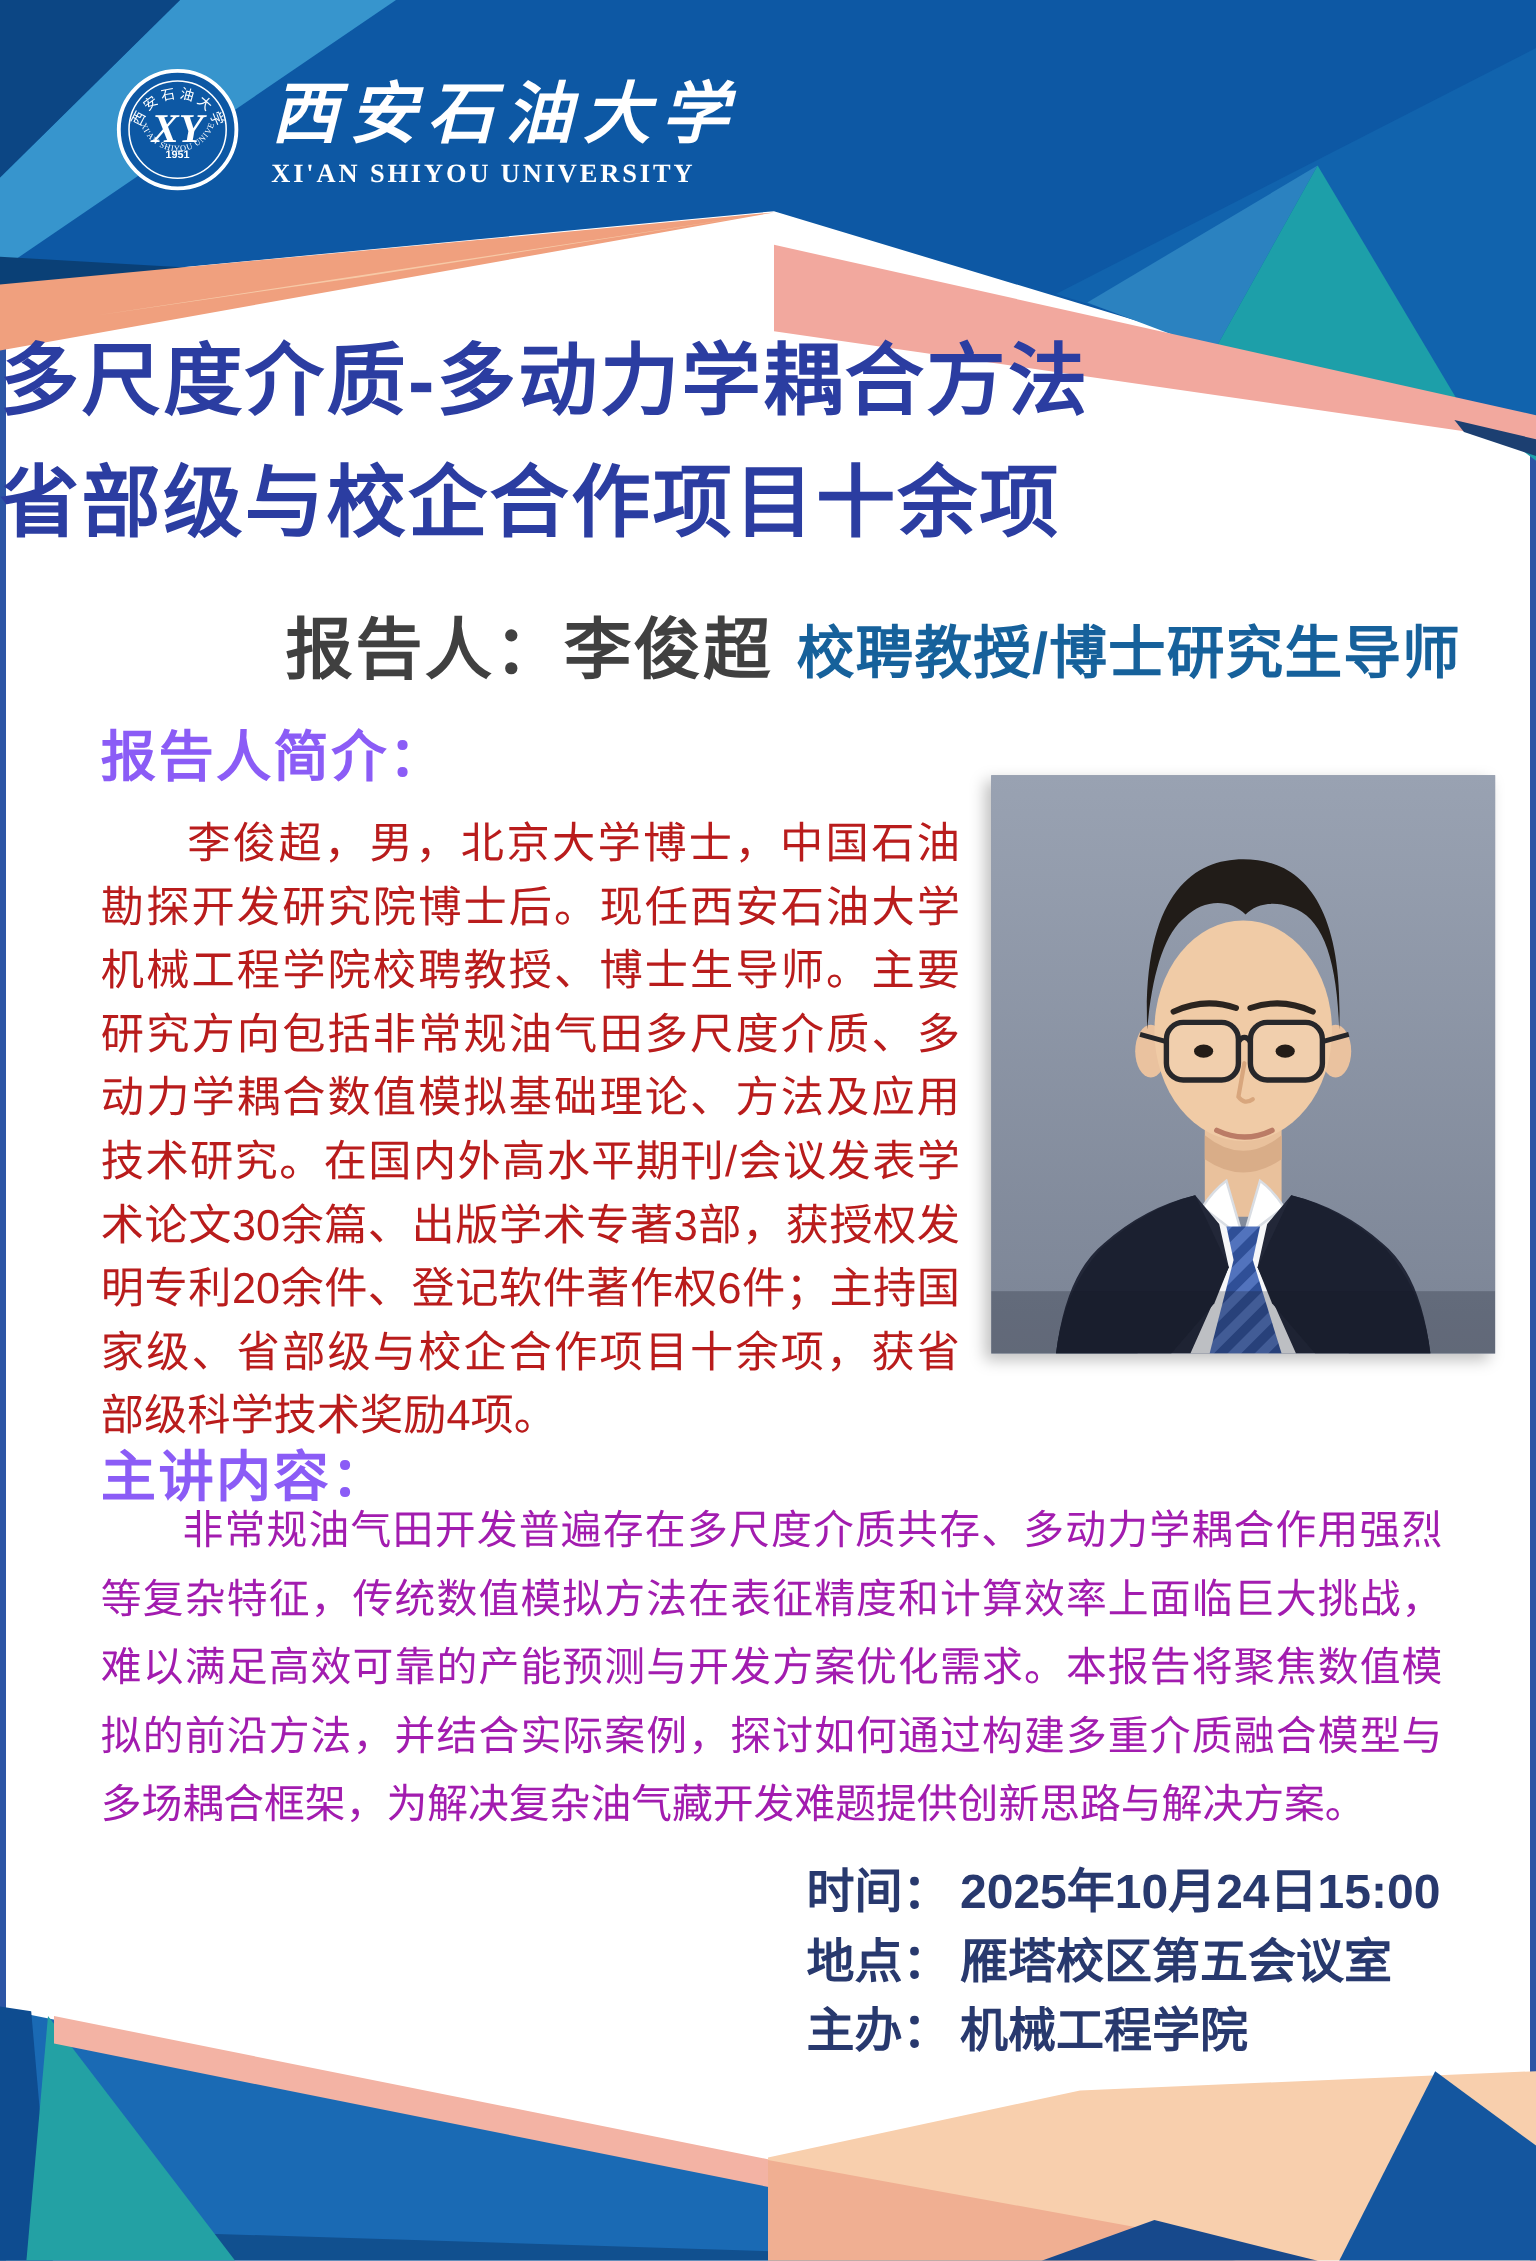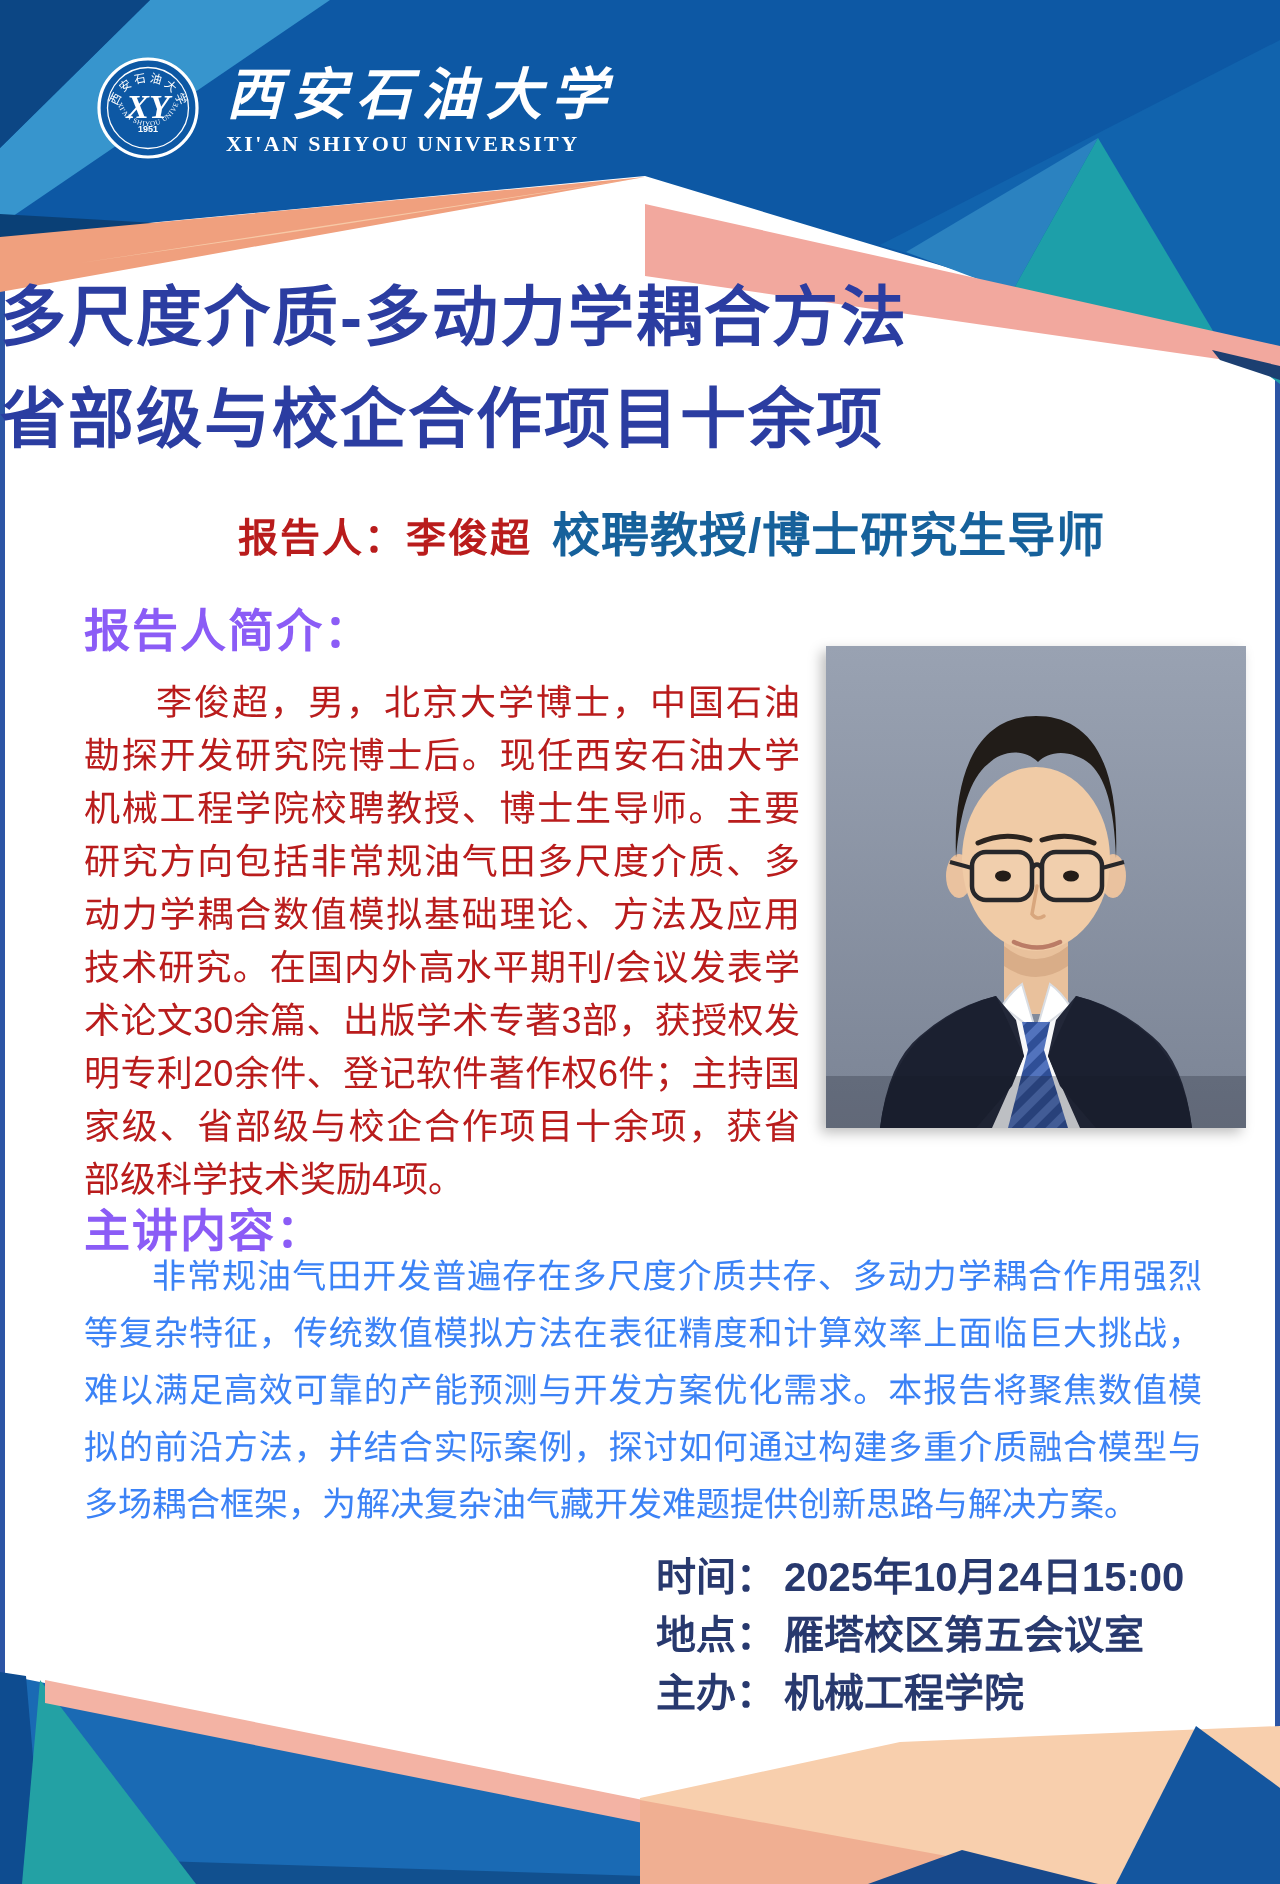--- a/index.html
+++ b/index.html
@@ -27,50 +27,50 @@
 
   
   .title{
     left:0;top:266px;width:1140px;text-align:left;
     color:#2b3da1;font-weight:700;font-size:66px;line-height:102px;
     letter-spacing:2px;white-space:nowrap;
   }
 
   
   .speaker{left:238px;top:496px;display:flex;align-items:baseline;gap:20px;white-space:nowrap;}
-  .speaker-main{font-size:40px;font-weight:800;color:#b91c1c;letter-spacing:2px;}
+  .speaker-main{font-size:56px;font-weight:800;color:#404040;letter-spacing:2px;}
   .speaker-affil{font-size:48px;font-weight:700;color:#16619b;letter-spacing:1px;}
 
   .section-heading{
     font-size:46px;font-weight:800;color:#8b5cf6;letter-spacing:2px;white-space:nowrap;
   }
   .bio-heading{left:84px;top:594px;}
   .lecture-heading{left:84px;top:1194px;}
 
   .bio-text{
     left:84px;top:676px;width:716px;
     font-size:36px;line-height:53px;color:#b91c1c;
     text-align:justify;text-indent:72px;
   }
   .lecture-text{
     left:84px;top:1248px;width:1118px;
-    font-size:34px;line-height:57px;color:#3b82f6;
+    font-size:34px;line-height:57px;color:#a21caf;
     text-align:justify;text-indent:68px;
   }
 
   .photo{
     left:826px;top:646px;width:420px;height:482px;
     box-shadow:-5px 5px 12px rgba(0,0,0,0.25);
     background:#8a93a4;
   }
   .photo svg{display:block;}
 
   .details{left:656px;top:1548px;color:#28396e;font-size:40px;line-height:58px;font-weight:600;}
   .detail-row{white-space:nowrap;}
-  .detail-label{margin-right:8px;}
+  .detail-label{margin-right:8px;margin-left:16px;}
 </style>
 </head>
 <body>
 
 <div class="poster">
 
   <svg class="bg" width="1280" height="1884" viewBox="0 0 1280 1884" aria-hidden="true">
 
     <rect x="0" y="0" width="5" height="1884" fill="#2c55a5"></rect>
     <rect x="1275" y="0" width="5" height="1884" fill="#2c55a5"></rect>

